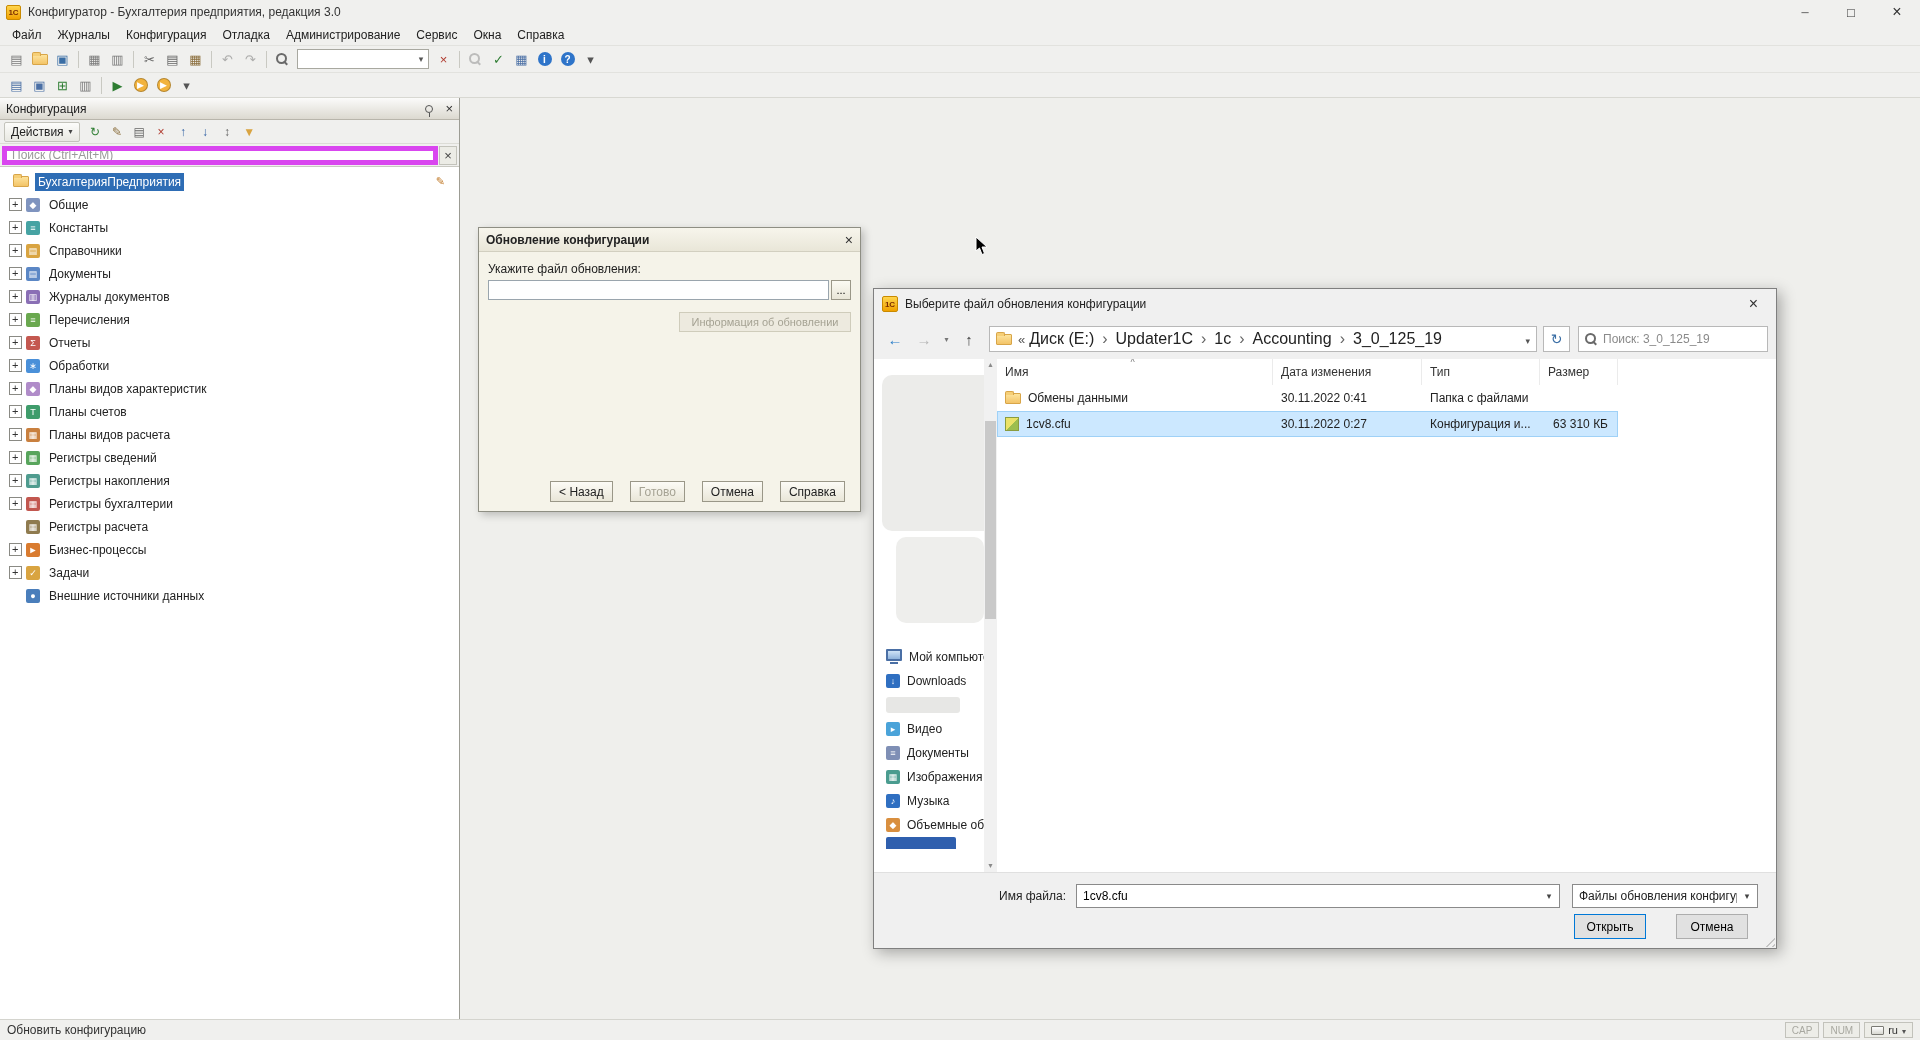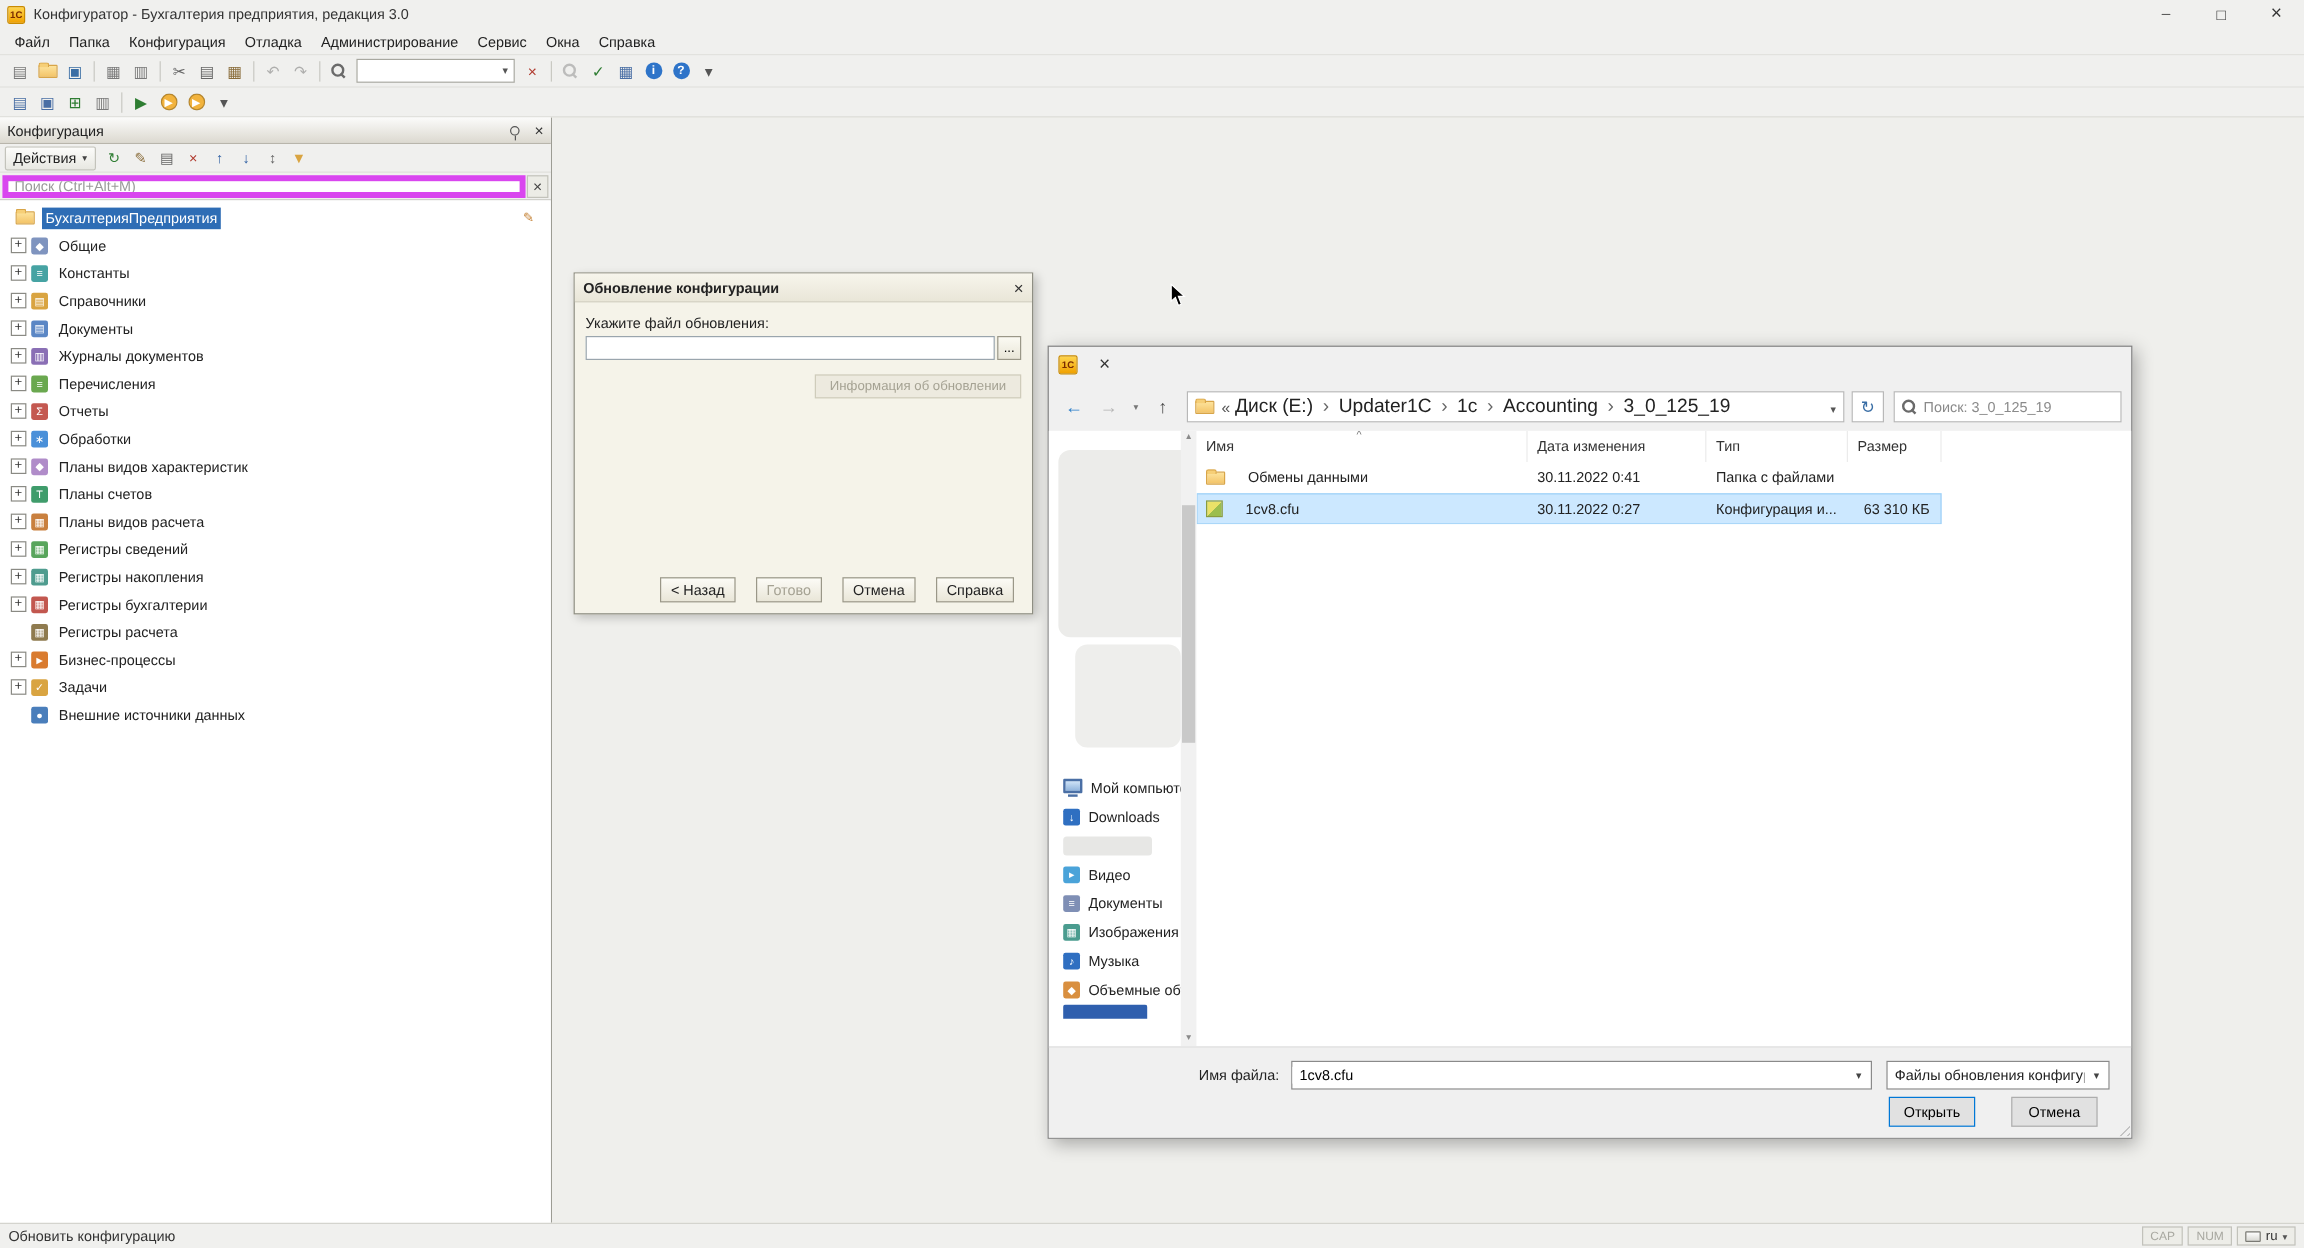--- a/index.html
+++ b/index.html
@@ -150,21 +150,21 @@
 .c-name{width:276px;}
 .c-date{width:149px;}
 .c-type{width:118px;}
 .c-size{width:78px;}
 .c-extra{flex:1;}
 .sortmark{position:absolute;top:-2px;left:50%;margin-left:-4px;color:#777;font-size:9px;}
 .sortmark::after{content:"^";}
 .frow{height:26px;display:flex;align-items:center;font-size:12px;}
 .frow-main{display:flex;height:100%;align-items:center;}
 .fcell{display:flex;align-items:center;padding-left:8px;height:100%;overflow:hidden;white-space:nowrap;}
-.fcell.c-name{gap:19px;text-align:right;}
+.fcell.c-name{gap:7px;text-align:right;}
 .fcell.c-size{justify-content:flex-end;padding-right:10px;}
 .frow.fsel .frow-main{background:var(--filesel,#cce8ff);box-shadow:inset 0 0 0 1px var(--fileselb,#9fd1f7);}
 .fd-fill{flex:1;background:#fff;}
 .fd-bottom{height:76px;flex:none;background:#f0f0f0;border-top:1px solid #e0e0e0;padding:10px 14px;position:relative;}
 .fn-row{display:flex;align-items:center;height:26px;}
 .fn-label{width:188px;text-align:right;padding-right:10px;font-size:12px;}
 .fn-combo{width:484px;height:24px;background:#fff;border:1px solid #8a8a8a;display:flex;align-items:center;}
 .fn-combo input{flex:1;border:none;outline:none;font-size:12px;padding:0 6px;min-width:0;}
 .ccaret{width:20px;height:100%;display:flex;align-items:center;justify-content:center;color:#444;}
 .ccaret::after{content:"▾";font-size:9px;}
@@ -193,21 +193,21 @@
   <span class="title-text">Конфигуратор - Бухгалтерия предприятия, редакция 3.0</span>
   <div class="win-controls">
     <div class="win-btn min"></div>
     <div class="win-btn max"></div>
     <div class="win-btn close"></div>
   </div>
 </div>
 
 <div class="menubar" id="menubar">
     <div class="menu-item">Файл</div>
-    <div class="menu-item">Папка</div>
+    <div class="menu-item">Журналы</div>
     <div class="menu-item">Конфигурация</div>
     <div class="menu-item">Отладка</div>
     <div class="menu-item">Администрирование</div>
     <div class="menu-item">Сервис</div>
     <div class="menu-item">Окна</div>
     <div class="menu-item">Справка</div>
   </div>
 <div class="toolbar" id="tb-main">
     <div class="tbtn">
       <span class="glyph" style="color: rgb(122, 122, 122);">▤</span>
@@ -461,20 +461,21 @@
       <button class="ubtn">&lt; Назад</button>
       <button class="ubtn disabled">Готово</button>
       <button class="ubtn">Отмена</button>
       <button class="ubtn">Справка</button>
     </div>
   </div>
 
   <div class="fd">
     <div class="fd-title">
       <span class="appicon"></span>
+      <span class="fd-title-text">Выберите файл обновления конфигурации</span>
       <span class="fd-close"></span>
     </div>
     <div class="fd-nav">
       <span class="navbtn nav-back"></span>
       <span class="navbtn nav-fwd"></span>
       <span class="navbtn nav-drop"></span>
       <span class="navbtn nav-up"></span>
       <div class="fd-address">
         <span class="folder"></span>
         <span class="addr-prefix"></span>

